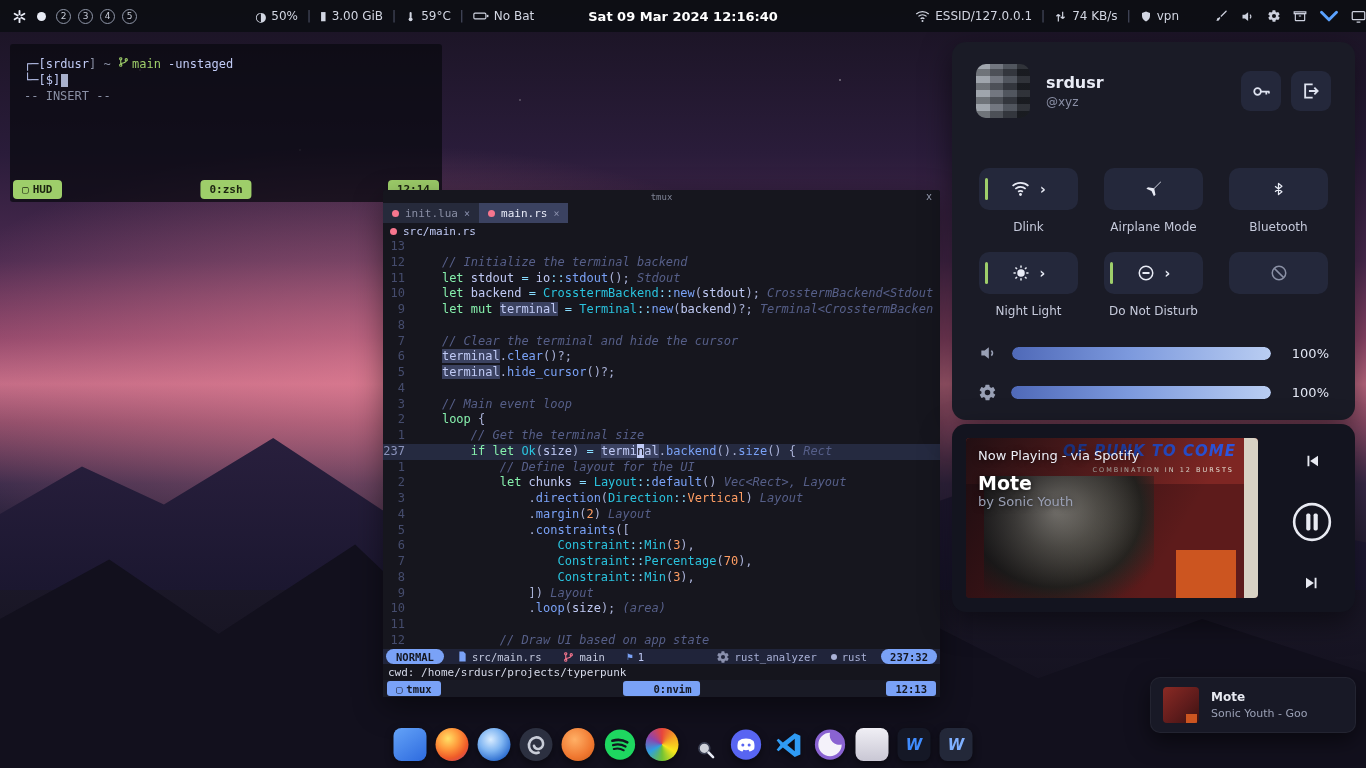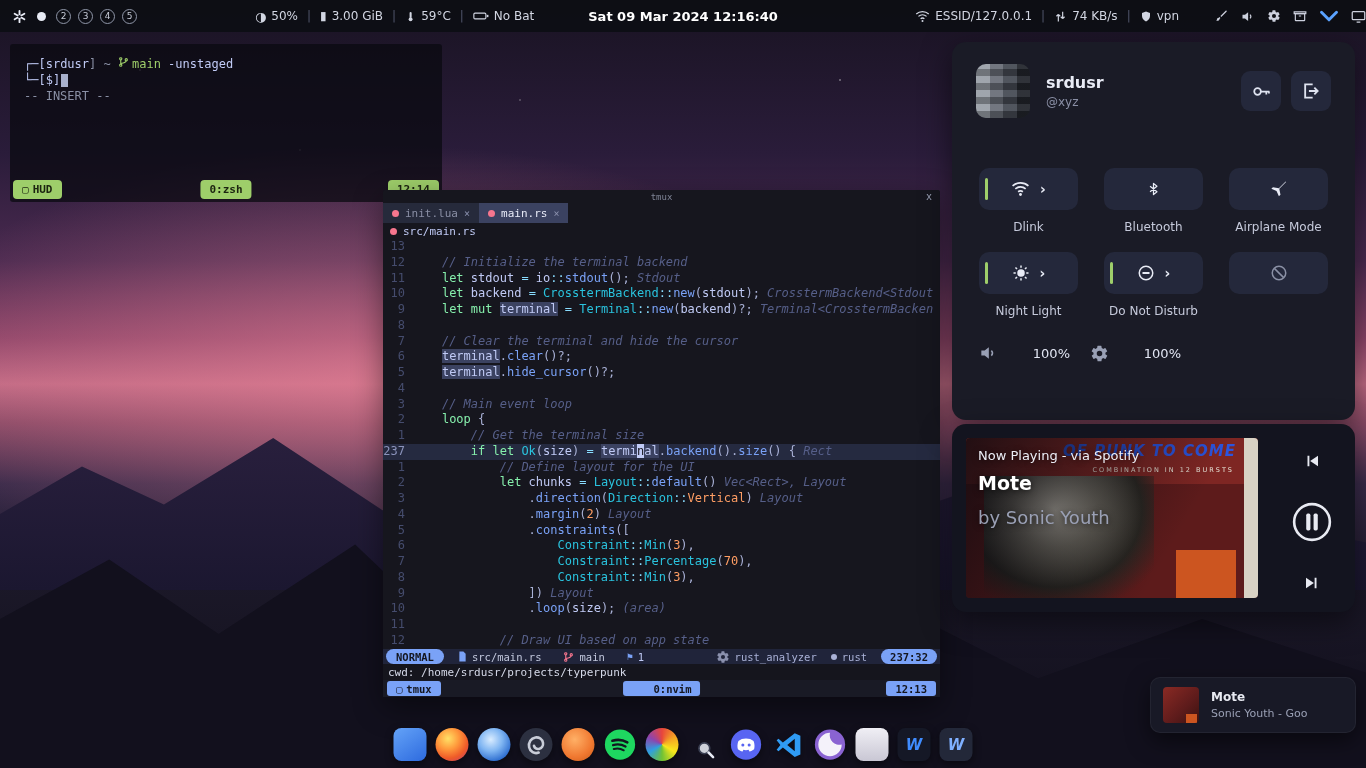--- a/index.html
+++ b/index.html
@@ -111,42 +111,42 @@
   .p-btn{width:40px;height:40px;border-radius:9px;background:#24283b;display:flex;align-items:center;justify-content:center;}
   .toggles{display:grid;grid-template-columns:repeat(3,1fr);column-gap:26px;row-gap:18px;
     padding:0 27px;margin-top:50px;}
   .tg{display:flex;flex-direction:column;align-items:center;}
   .tg-btn{position:relative;width:100%;height:42px;background:#24283b;border-radius:10px;
     display:flex;align-items:center;justify-content:center;gap:10px;}
   .tg.active .tg-btn::before{content:"";position:absolute;left:6px;top:10px;width:3px;height:22px;
     background:var(--green);border-radius:2px;}
   .tg-chev{color:#e8ebf5;font-size:14px;font-weight:bold;line-height:1;}
   .tg-label{margin-top:10px;font-size:12px;color:#c6cadb;height:14px;text-align:center;}
-  .sliders{margin-top:25px;padding:0 26px;display:flex;flex-direction:row;gap:20px;}
+  .sliders{margin-top:25px;padding:0 26px;display:flex;flex-direction:column;gap:20px;}
   .srow{display:flex;align-items:center;gap:14px;}
   .track{flex:1;height:13px;border-radius:7px;background:#252a3d;overflow:hidden;}
   .fill{height:100%;border-radius:7px;background:linear-gradient(90deg,#4f69b8 0%,#7c99dd 45%,#b9cdf2 100%);}
   .sval{width:44px;text-align:right;color:#e2e6f3;font-size:13px;}
   
   .media{position:absolute;left:952px;top:424px;width:403px;height:188px;background:#13141f;
     border-radius:14px;overflow:hidden;z-index:20;box-shadow:0 10px 30px rgba(0,0,0,0.5);}
   .art{position:absolute;left:14px;top:14px;width:292px;height:160px;border-radius:4px;overflow:hidden;background:#5d1b1b;}
   .art-band{position:absolute;top:0;left:0;right:0;height:46px;background:#7e2623;}
   .art-headline{position:absolute;top:4px;left:8px;right:22px;text-align:right;font-size:15px;
     font-weight:bold;font-style:italic;color:#2b55e0;letter-spacing:1px;white-space:nowrap;overflow:hidden;}
   .art-caption{position:absolute;top:28px;right:24px;font-size:6.5px;color:#e8e4d8;letter-spacing:2px;}
   .art-fig{position:absolute;left:18px;top:38px;width:170px;height:122px;
     background:radial-gradient(ellipse at 42% 28%,#b9b4a8 0%,#6e6a60 30%,#2a2722 62%,rgba(20,16,12,0) 85%);}
   .art-orange{position:absolute;right:22px;bottom:0;width:60px;height:48px;background:#cc5520;}
   .art-strip{position:absolute;right:0;top:0;bottom:0;width:14px;background:#d8d2c4;}
   .art-shade{position:absolute;inset:0;background:linear-gradient(120deg,rgba(8,8,14,0.78) 0%,rgba(8,8,14,0.3) 45%,rgba(0,0,0,0) 70%);}
   .np{position:absolute;left:26px;top:24px;z-index:2;text-shadow:0 1px 6px rgba(0,0,0,0.7);}
   .np-src{font-size:13px;color:#eceef6;}
   .np-title{font-size:19px;font-weight:bold;color:#fff;margin-top:9px;}
-  .np-artist{font-size:18px;color:#9aa0b5;margin-top:13px;}
+  .np-artist{font-size:13px;color:#9aa0b5;margin-top:0;}
   .mc{position:absolute;right:12px;top:28px;height:140px;width:62px;display:flex;flex-direction:column;
     justify-content:space-between;align-items:center;z-index:2;}
   
   .notif{position:absolute;left:1150px;top:677px;width:206px;height:56px;background:#181926;
     border:1px solid rgba(255,255,255,0.05);border-radius:10px;display:flex;align-items:center;
     padding:0 12px;gap:12px;z-index:30;box-shadow:0 8px 22px rgba(0,0,0,0.5);}
   .notif-art{width:36px;height:36px;border-radius:4px;flex:none;position:relative;overflow:hidden;
     background:linear-gradient(135deg,#8a2a24 0%,#5d1b1b 60%,#3a1210 100%);}
   .notif-art::after{content:"";position:absolute;right:2px;bottom:0;width:11px;height:9px;background:#cc5520;}
   .notif-title{font-size:12px;font-weight:bold;color:#e8eaf2;}
@@ -469,36 +469,36 @@
                 <circle cx="12" cy="17" r="1.8" fill="#e8ebf5" stroke="none"></circle>
               </svg>
             </span>
             <span class="tg-chev">›</span>
           </div>
           <div class="tg-label">Dlink</div>
         </div>
         <div class="tg">
           <div class="tg-btn">
             <span class="icn ">
+              <svg width="19" height="19" viewBox="0 0 24 24" fill="#e8ebf5">
+                <path d="M21.5 2.5L13 11l1.5 7.5-2 2-3-6.5-6.5-3 2-2 7.5 1.5 8.5-8.5z"></path>
+              </svg>
+            </span>
+          </div>
+          <div class="tg-label">Airplane Mode</div>
+        </div>
+        <div class="tg">
+          <div class="tg-btn">
+            <span class="icn ">
               <svg width="15" height="18" viewBox="0 0 24 24" fill="none" stroke="#e8ebf5" stroke-width="2" stroke-linejoin="round">
                 <path d="M6.5 7.5l11 9L12 21V3l5.5 4.5-11 9"></path>
               </svg>
             </span>
           </div>
           <div class="tg-label">Bluetooth</div>
-        </div>
-        <div class="tg">
-          <div class="tg-btn">
-            <span class="icn ">
-              <svg width="19" height="19" viewBox="0 0 24 24" fill="#e8ebf5">
-                <path d="M21.5 2.5L13 11l1.5 7.5-2 2-3-6.5-6.5-3 2-2 7.5 1.5 8.5-8.5z"></path>
-              </svg>
-            </span>
-          </div>
-          <div class="tg-label">Airplane Mode</div>
         </div>
         <div class="tg active">
           <div class="tg-btn">
             <span class="icn ">
               <svg width="18" height="18" viewBox="0 0 24 24" fill="none" stroke="#e8ebf5" stroke-width="2">
                 <circle cx="12" cy="12" r="4" fill="#e8ebf5"></circle>
                 <path d="M12 2v3M12 19v3M2 12h3M19 12h3M4.6 4.6l2.1 2.1M17.3 17.3l2.1 2.1M19.4 4.6l-2.1 2.1M6.7 17.3l-2.1 2.1"></path>
               </svg>
             </span>
             <span class="tg-chev">›</span>

